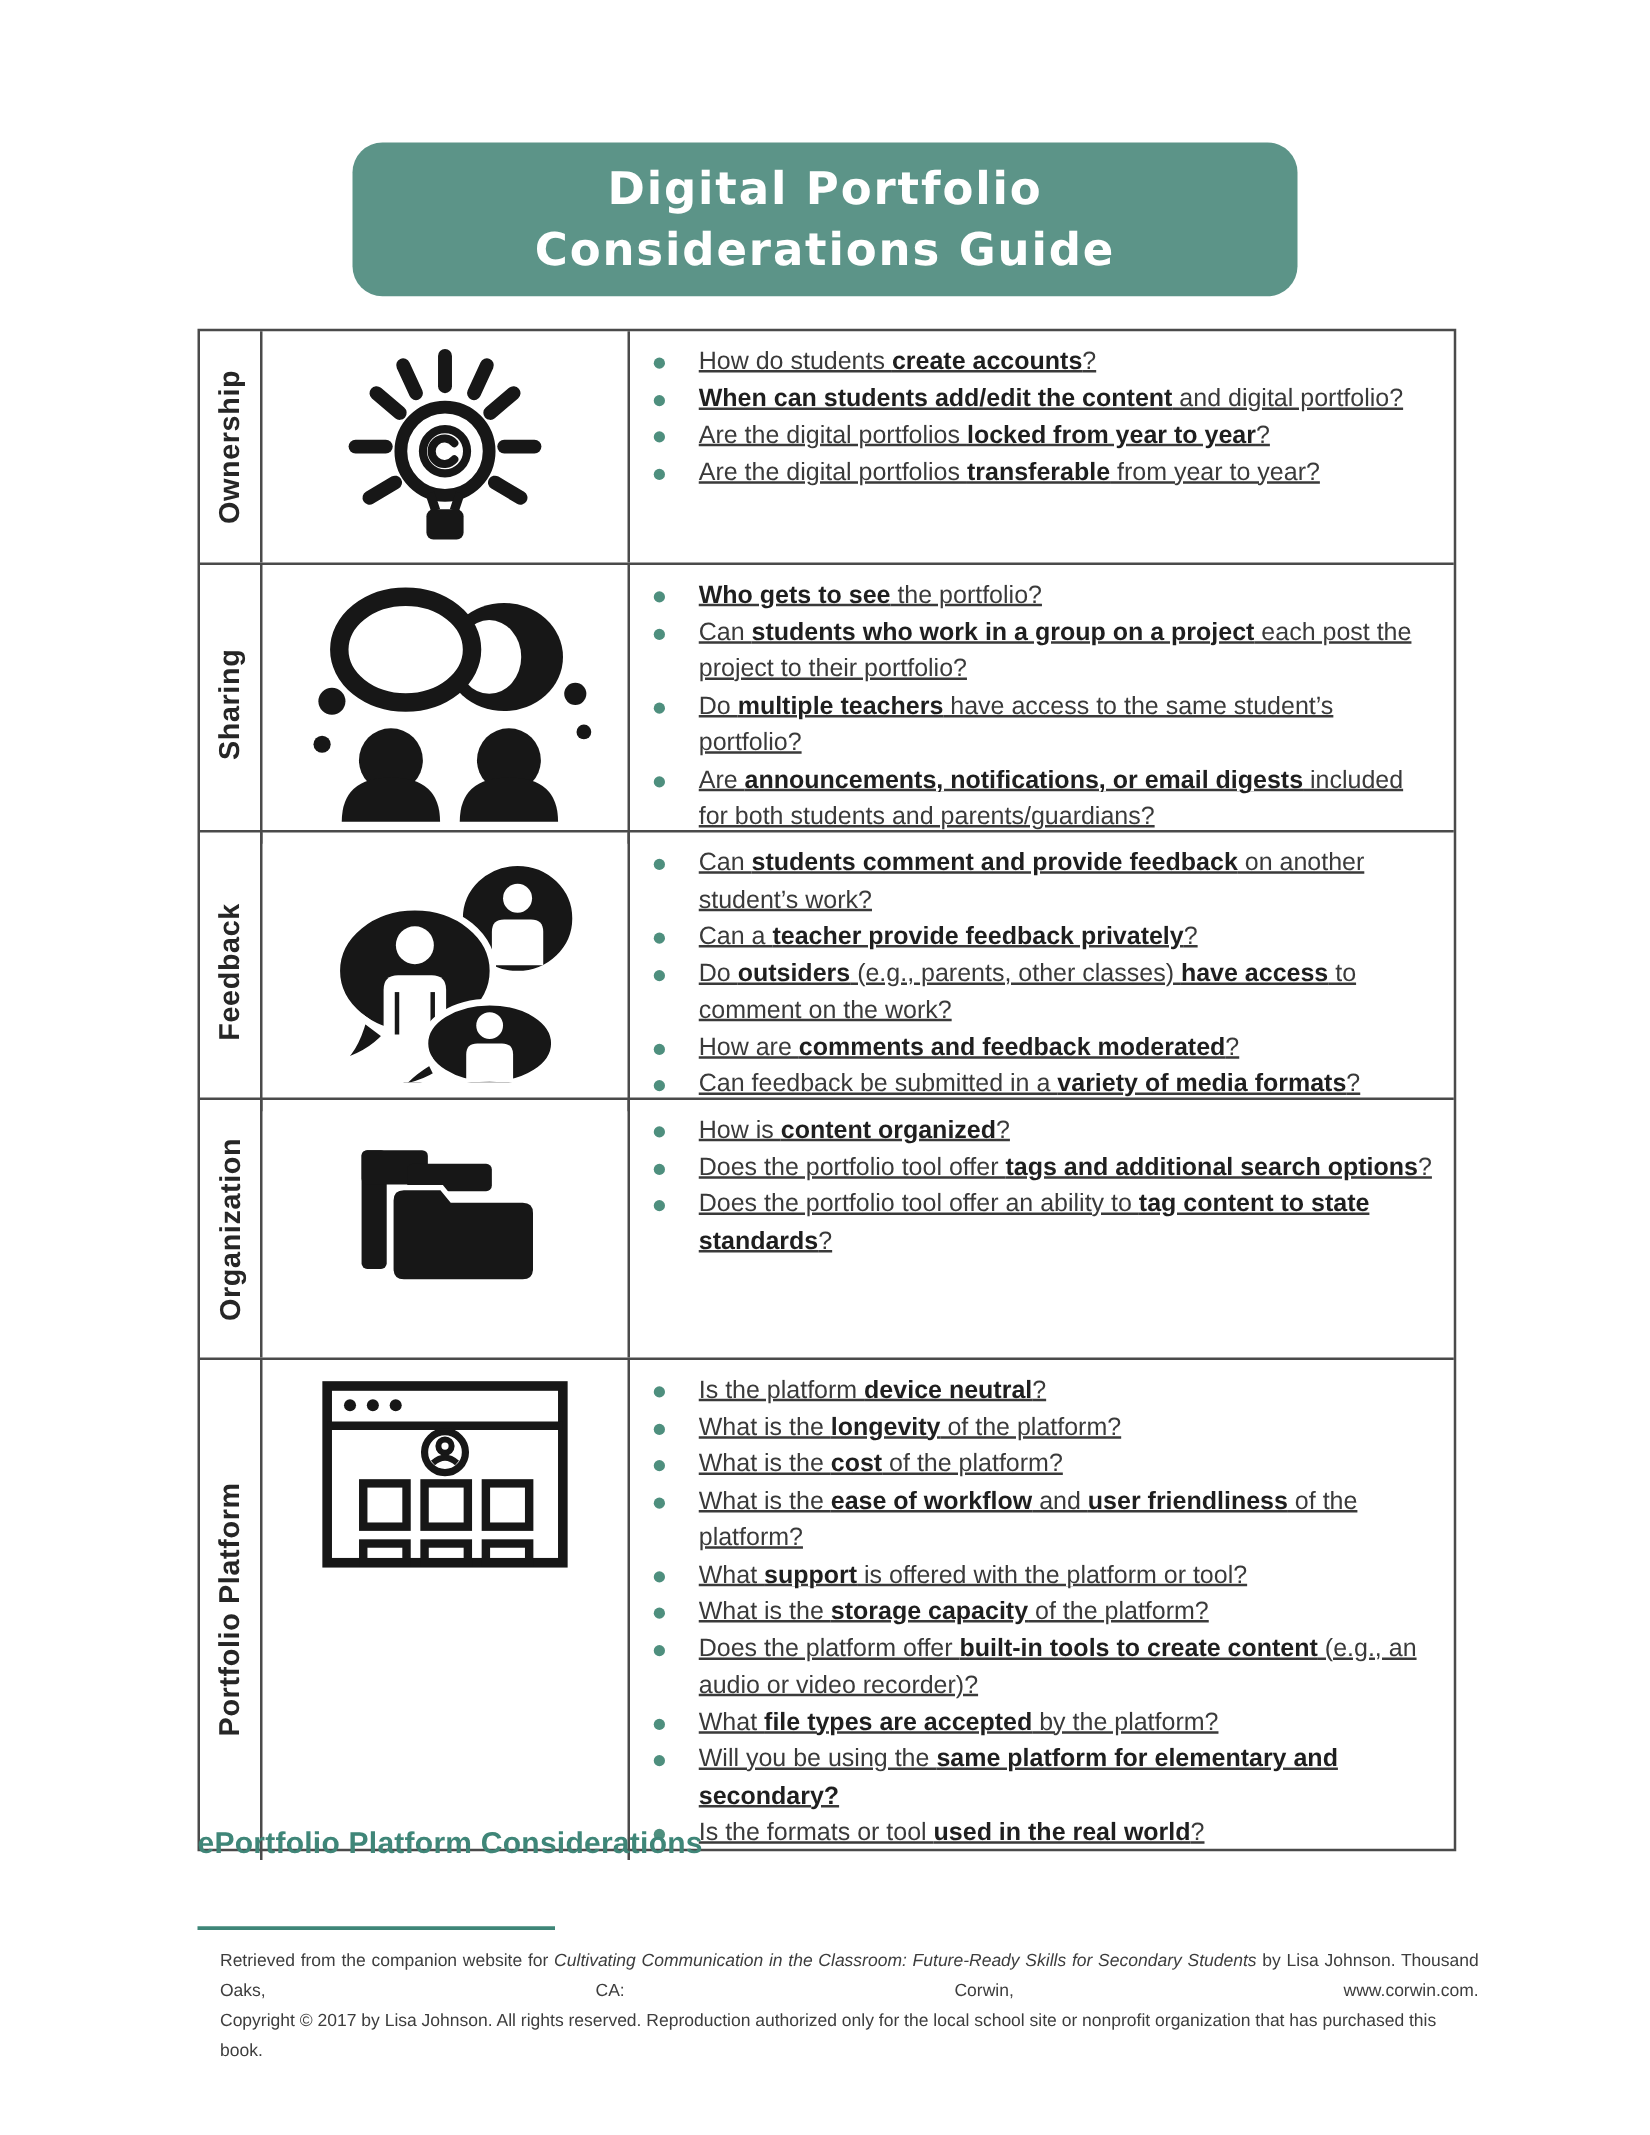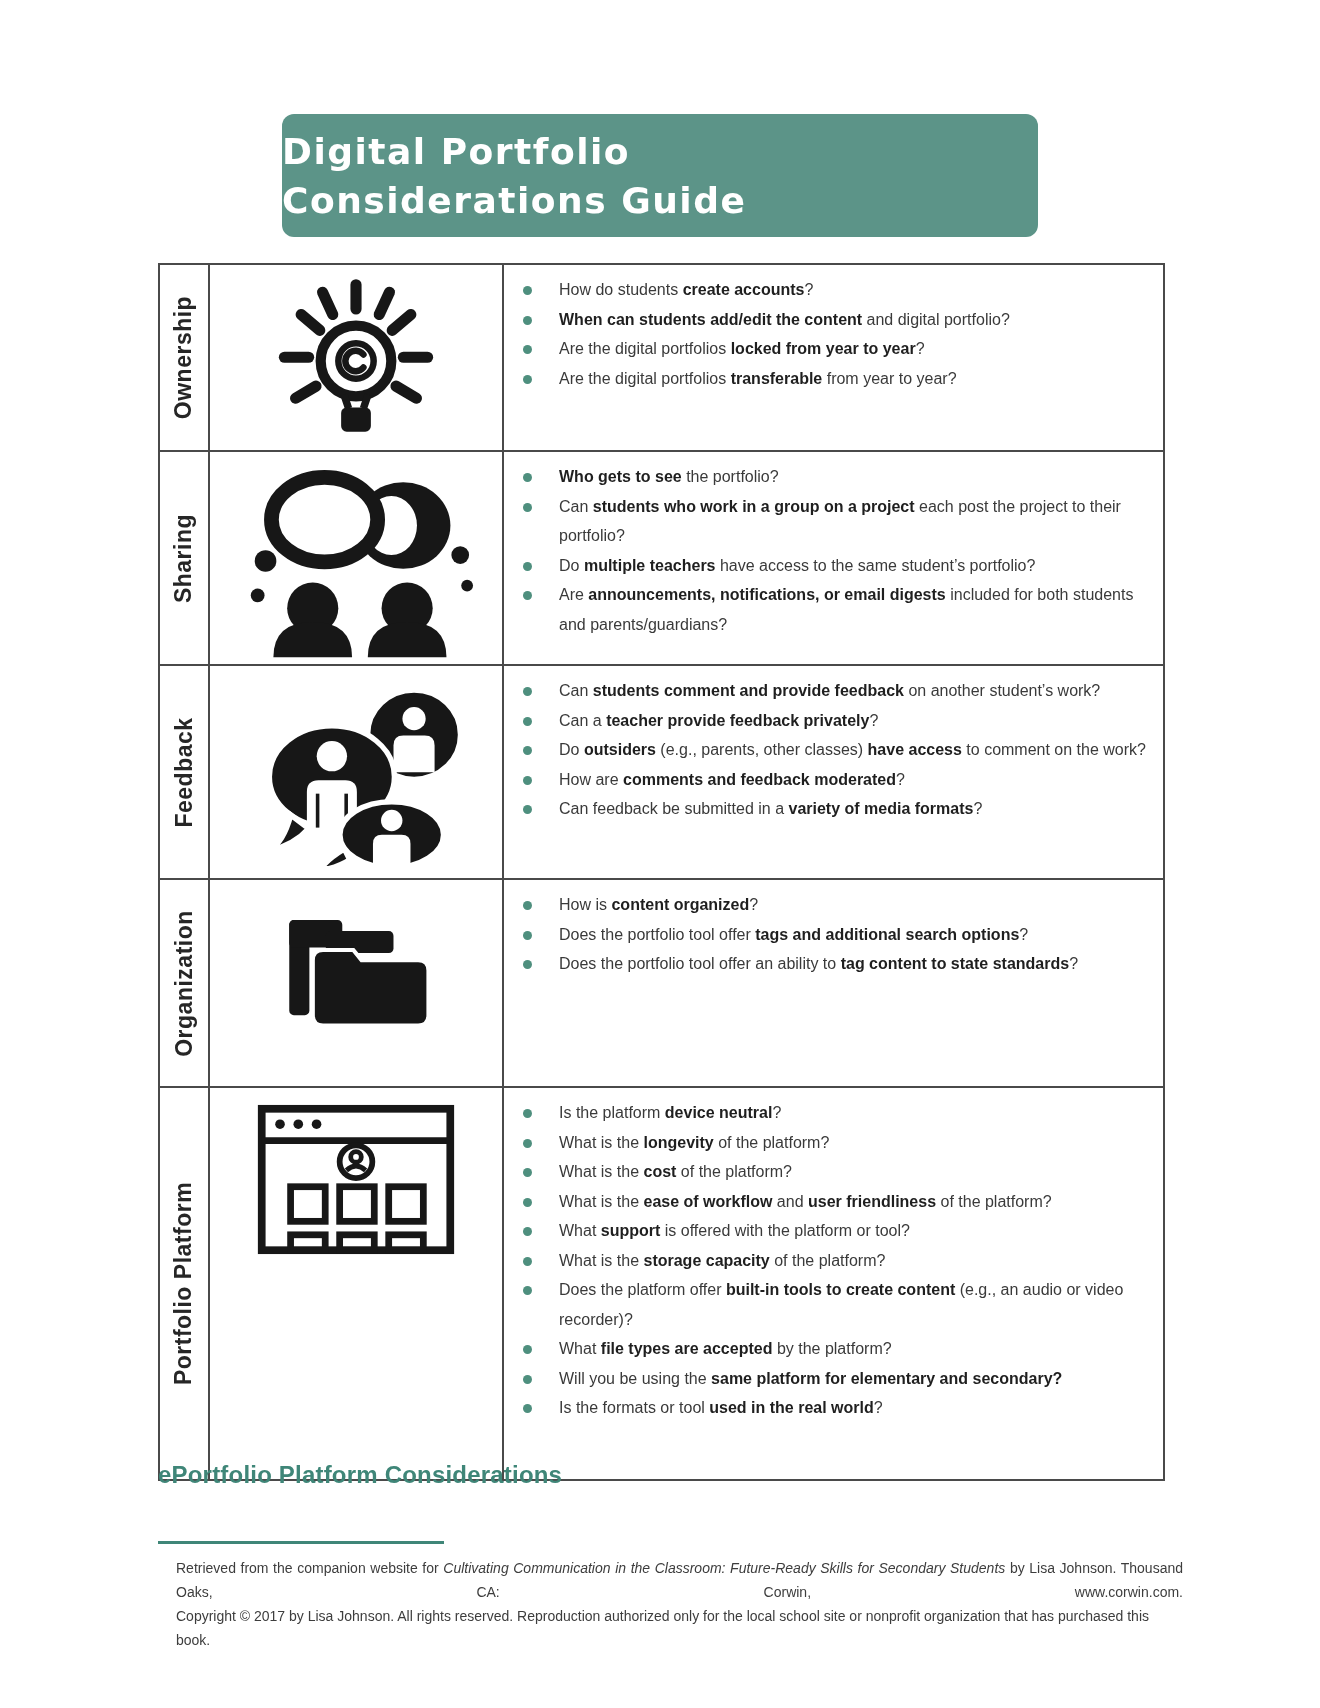--- a/index.html
+++ b/index.html
@@ -4,22 +4,22 @@
 <style>
   html,body{margin:0;padding:0;}
   body{
     width:1320px;height:1708px;background:#ffffff;position:relative;
     font-family:"Liberation Sans", sans-serif;
     -webkit-font-smoothing:antialiased;
   }
   
   .banner{
     position:absolute;left:282px;top:114px;width:756px;height:123px;
-    background:var(--teal);border-radius:12px;
-    display:flex;flex-direction:column;align-items:flex-start;justify-content:center;
+    background:var(--teal);border-radius:24px;
+    display:flex;flex-direction:column;align-items:center;justify-content:center;
   }
   .banner .t{
     color:#ffffff;font-family:"DejaVu Sans", sans-serif;font-weight:800;
     font-size:36px;line-height:49px;letter-spacing:1.5px;text-align:center;
   }
   
   .tableWrap{
     position:absolute;left:158px;top:263px;width:1007px;box-sizing:border-box;
     border:2px solid var(--border-gray);background:#fff;
   }
@@ -42,21 +42,21 @@
     border-right:2px solid var(--border-gray);
     display:flex;justify-content:center;align-items:flex-start;
     padding-top:8px;color:var(--icon-ink);overflow:hidden;
   }
   .textCell{padding:10px 16px 6px 12px;}
   .bullet{display:flex;}
   .dot{
     width:9px;height:9px;border-radius:50%;background:var(--bullet-teal);
     margin:11px 27px 0 7px;flex:0 0 auto;
   }
-  .btext{font-size:16px;line-height:29.5px;color:var(--text);}
+  .btext{font-size:20px;line-height:29.5px;color:var(--text);text-decoration:underline;}
   .btext .b{font-weight:700;color:var(--text-bold);}
   
   .footHead{
     position:absolute;left:158px;top:1461px;
     font-size:24px;font-weight:700;color:var(--heading-teal);letter-spacing:.2px;
   }
   .footRule{
     position:absolute;left:158px;top:1541px;width:286px;height:3px;
     background:var(--heading-teal);
   }

